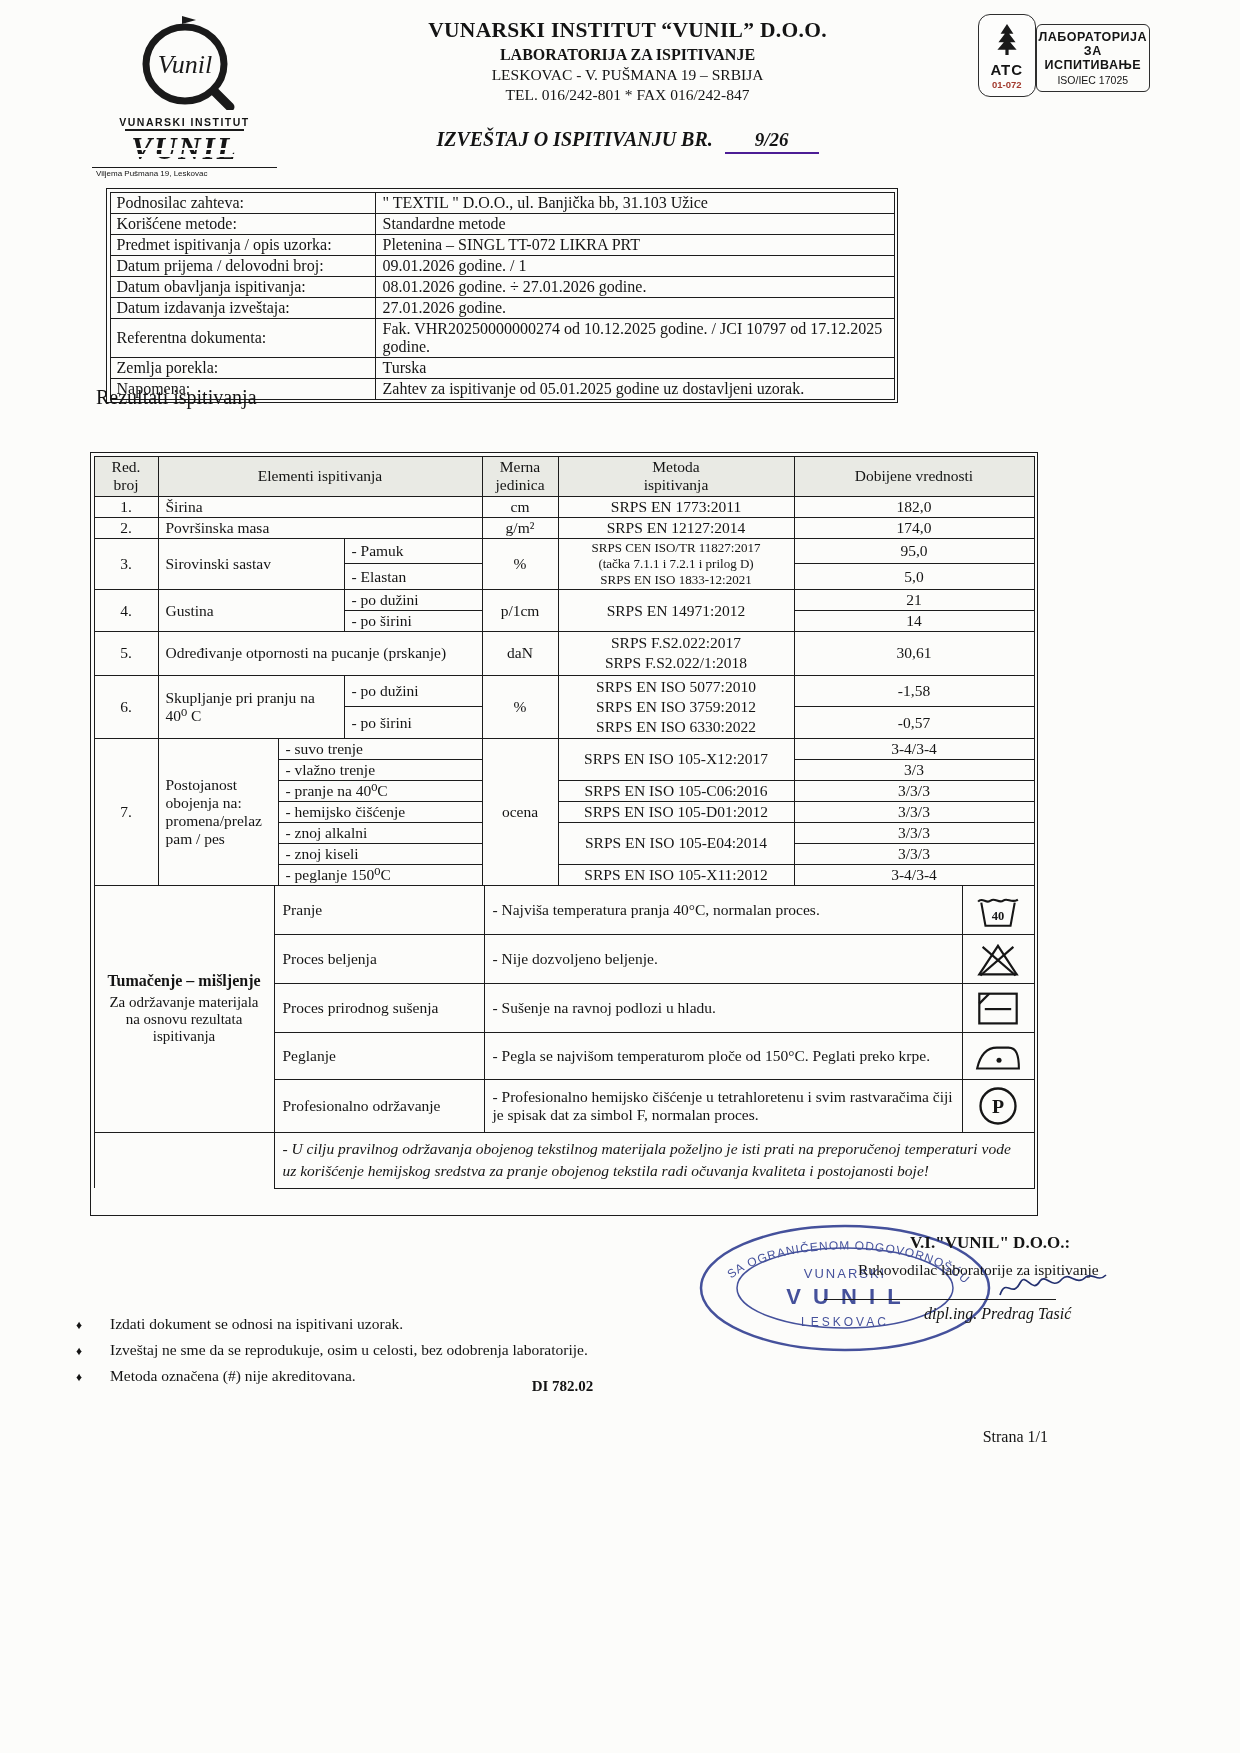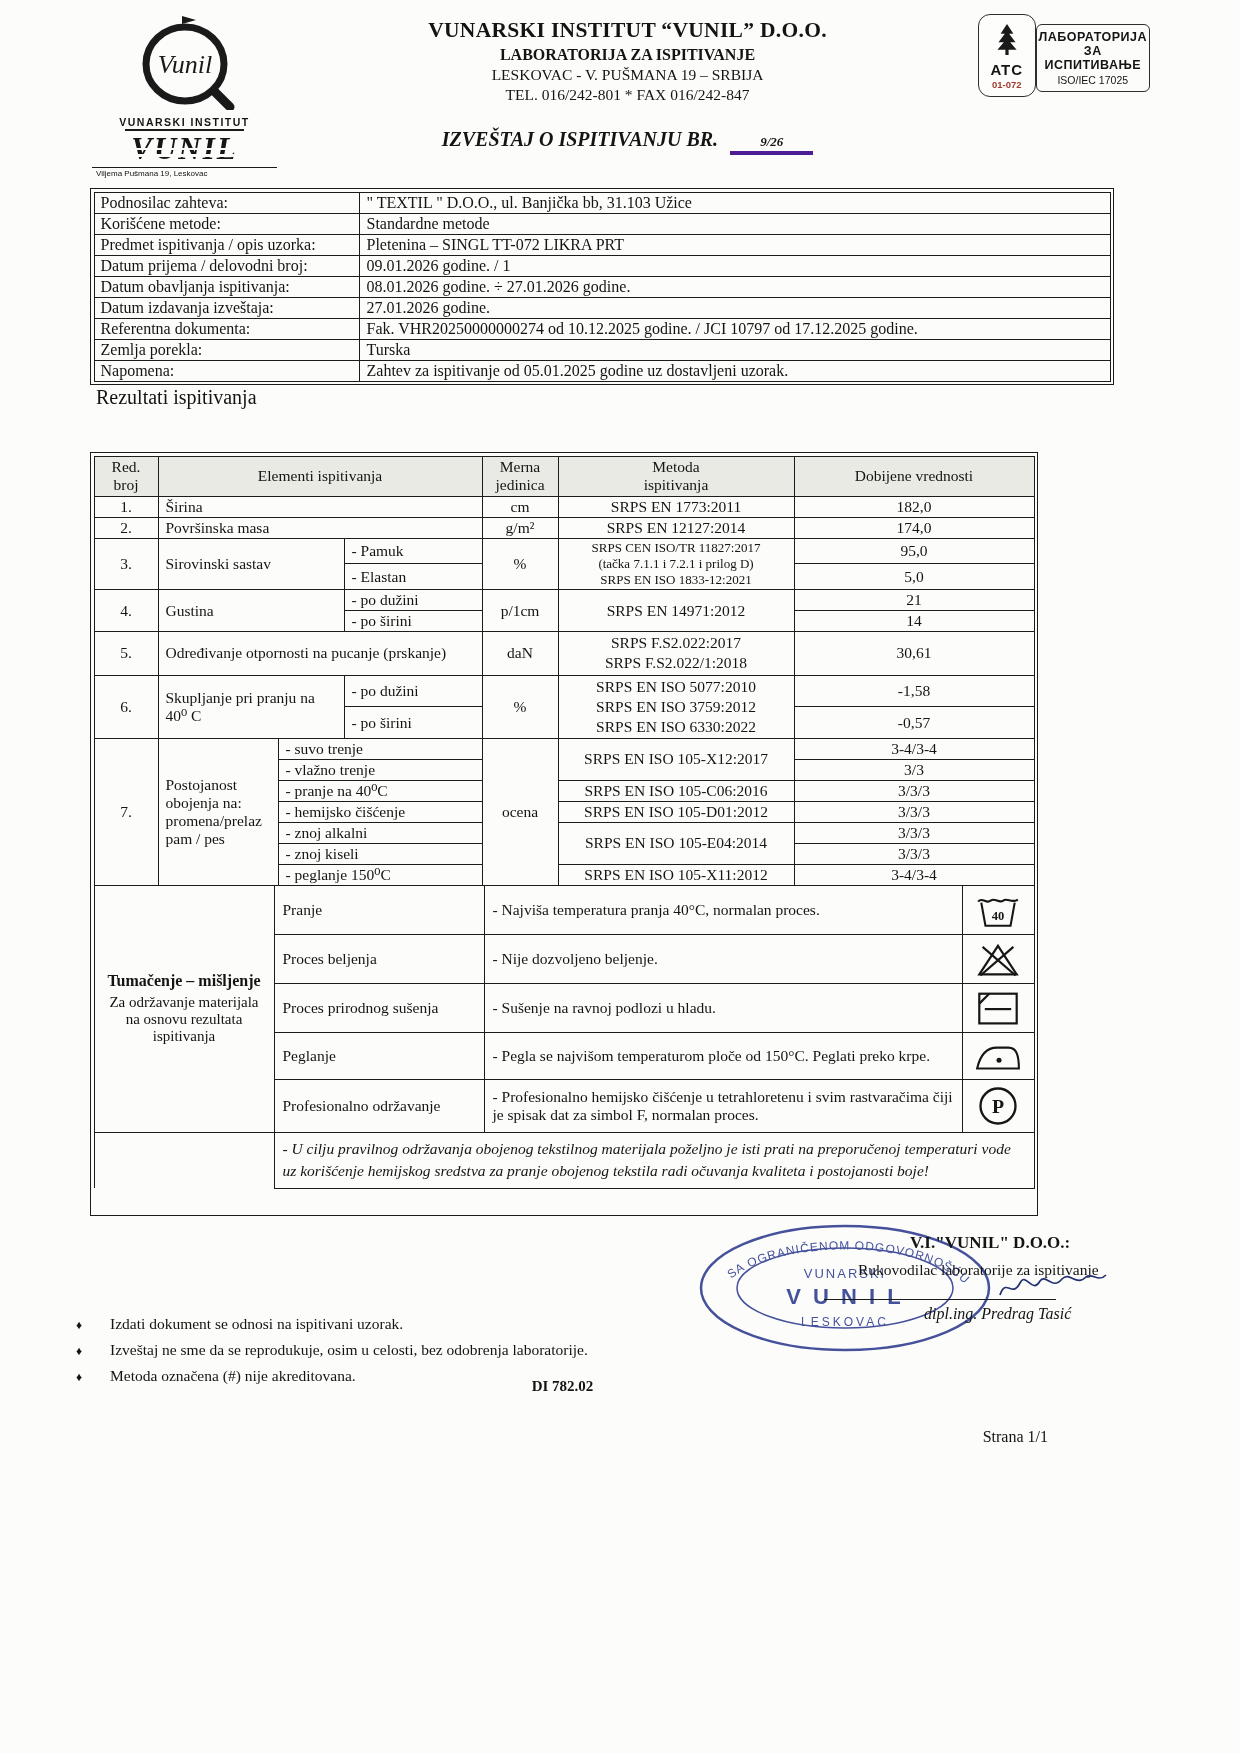--- a/index.html
+++ b/index.html
@@ -19,33 +19,33 @@
   .vunil-text { font-size:31px; font-weight:bold; font-style:italic; letter-spacing:2px; color:#161616; }
   .vunil-word .stripe { position:absolute; left:0; right:0; height:2.5px; background:#fcfcfa; }
   .logo-addr { font-family:"Liberation Sans",sans-serif; font-size:8px; text-align:left; margin-top:0; padding-left:4px; border-top:1.5px solid #1a1a1a; padding-top:1px; }
 
   .head-center { width:620px; text-align:center; padding-top:4px; }
   .h-title { font-size:21.5px; font-weight:bold; letter-spacing:.3px; }
   .h-sub1 { font-size:16px; font-weight:bold; margin-top:3px; }
   .h-sub  { font-size:15.5px; margin-top:2px; }
   .h-report { margin-top:24px; font-style:italic; font-weight:bold; }
   .h-report-label { font-size:20px; }
-  .h-report-num { font-size:13px; display:inline-block; padding:0 30px 1px 30px; border-bottom:4px solid #4c1d95; margin-left:8px; }
+  .h-report-num { font-size:19px; display:inline-block; padding:0 30px 1px 30px; border-bottom:2px solid #4c1d95; margin-left:8px; }
 
   .badge-col { width:172px; display:flex; flex-direction:row; align-items:center; }
   .badge-top { width:122px; border:1.6px solid #2e2e2e; border-radius:12px; padding:8px 4px 6px; text-align:center; background:#fdfdfc; }
   .badge-atc { font-family:"Liberation Sans",sans-serif; font-size:15px; font-weight:bold; letter-spacing:1px; margin-top:2px; }
   .badge-code { font-family:"Liberation Sans",sans-serif; font-size:9.5px; font-weight:bold; color:#a23a2e; margin-top:1px; }
   .badge-bottom { width:168px; border:1.6px solid #2e2e2e; border-radius:6px; margin-top:5px; padding:5px 2px; text-align:center; }
   .badge-b1 { font-family:"Liberation Sans",sans-serif; font-size:12.5px; font-weight:bold; letter-spacing:.5px; }
   .badge-b3 { font-family:"Liberation Sans",sans-serif; font-size:10.5px; margin-top:2px; }
 
   
   .frame { border:1.3px solid #1c1c1c; padding:2.5px; background:transparent; }
-  .info-frame { position:absolute; top:188px; left:90px; width:1024px; }
+  .info-frame { position:absolute; top:188px; left:106px; width:792px; }
   .results-frame { position:absolute; top:452px; left:90px; width:948px; padding-bottom:26px; }
 
   table { border-collapse:collapse; table-layout:fixed; width:100%; }
   td, th { border:1px solid #1c1c1c; padding:1px 7px; vertical-align:middle; }
 
   
   .info td { height:20px; font-size:16px; }
   .info .lbl { padding-left:6px; }
 
   

